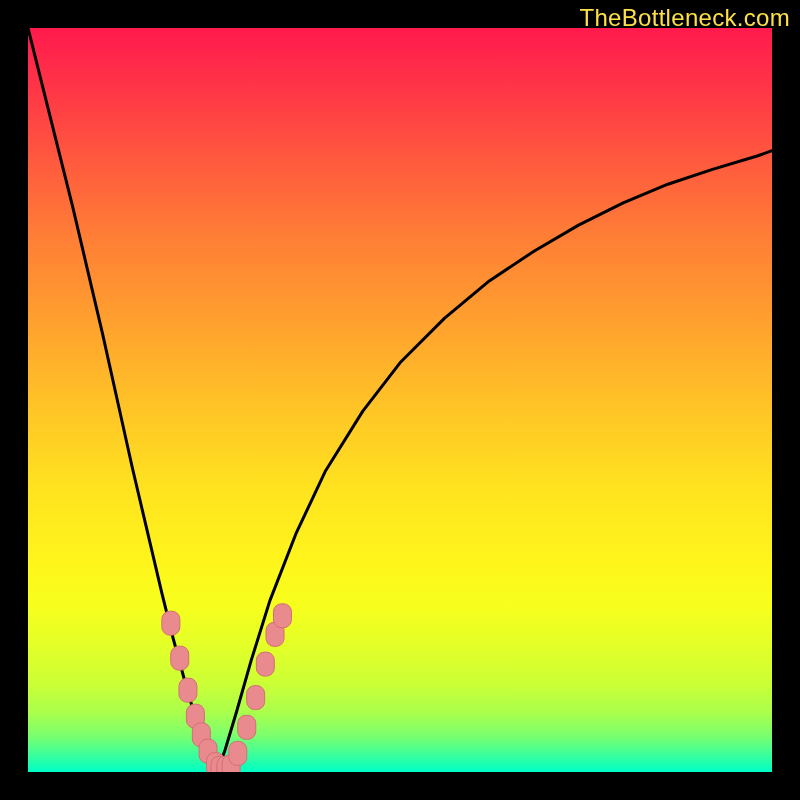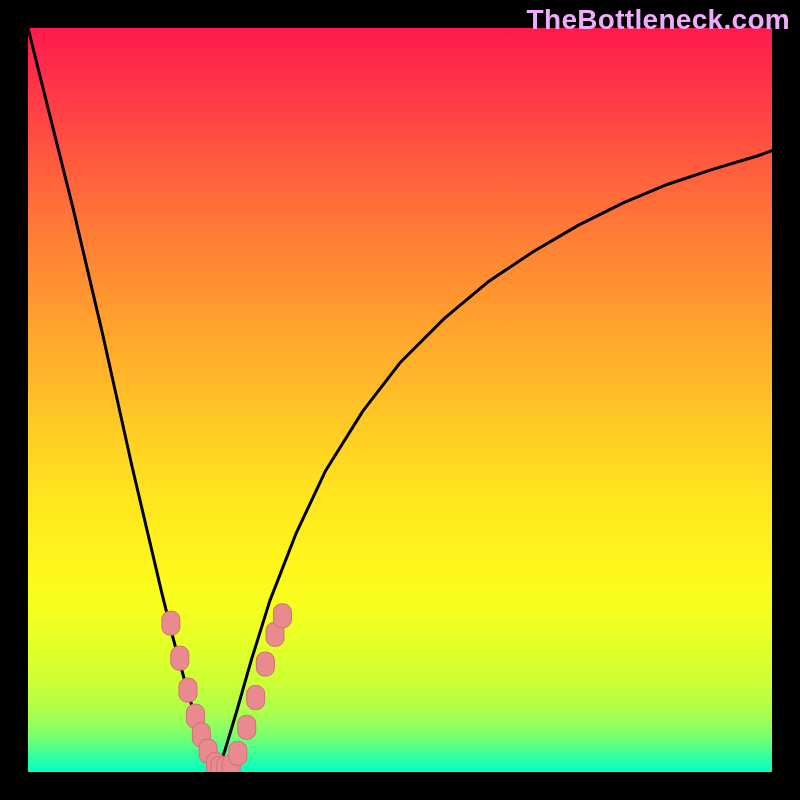--- a/index.html
+++ b/index.html
@@ -52,23 +52,23 @@
     position: absolute;
     left: 0;
     top: 0;
     width: 744px;
     height: 744px;
   }
   .watermark {
     position: absolute;
     top: 4px;
     right: 10px;
-    color: #f0abfc;
-    font-size: 28px;
-    font-weight: 700;
+    color: #fde047;
+    font-size: 24px;
+    font-weight: 400;
     letter-spacing: 0.3px;
   }
 </style>
 </head>
 <body>
 
 <div class="frame">
 
   <div class="plot-area">
     <svg class="plot-svg" viewBox="0 0 744 744" preserveAspectRatio="none">

